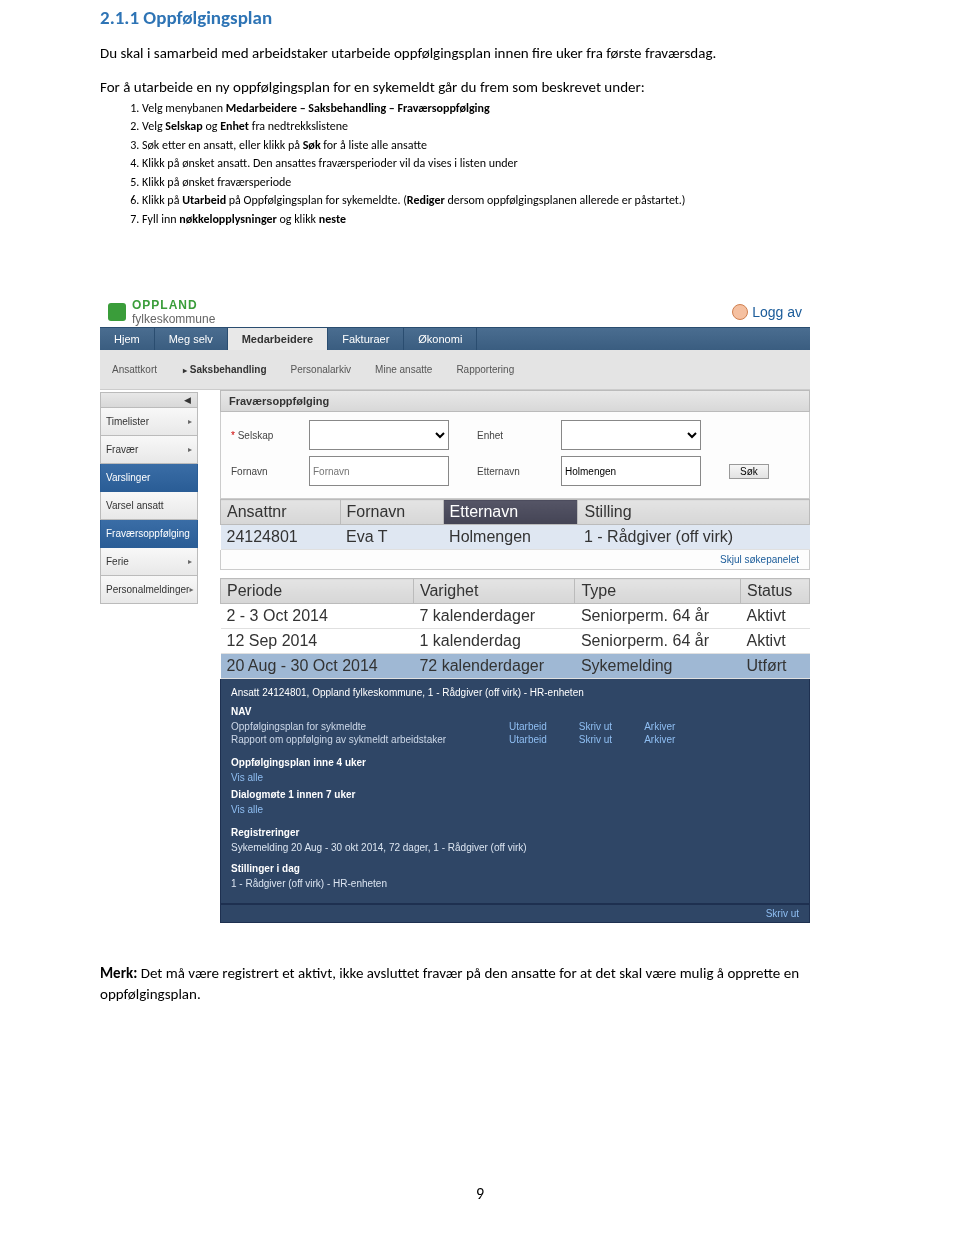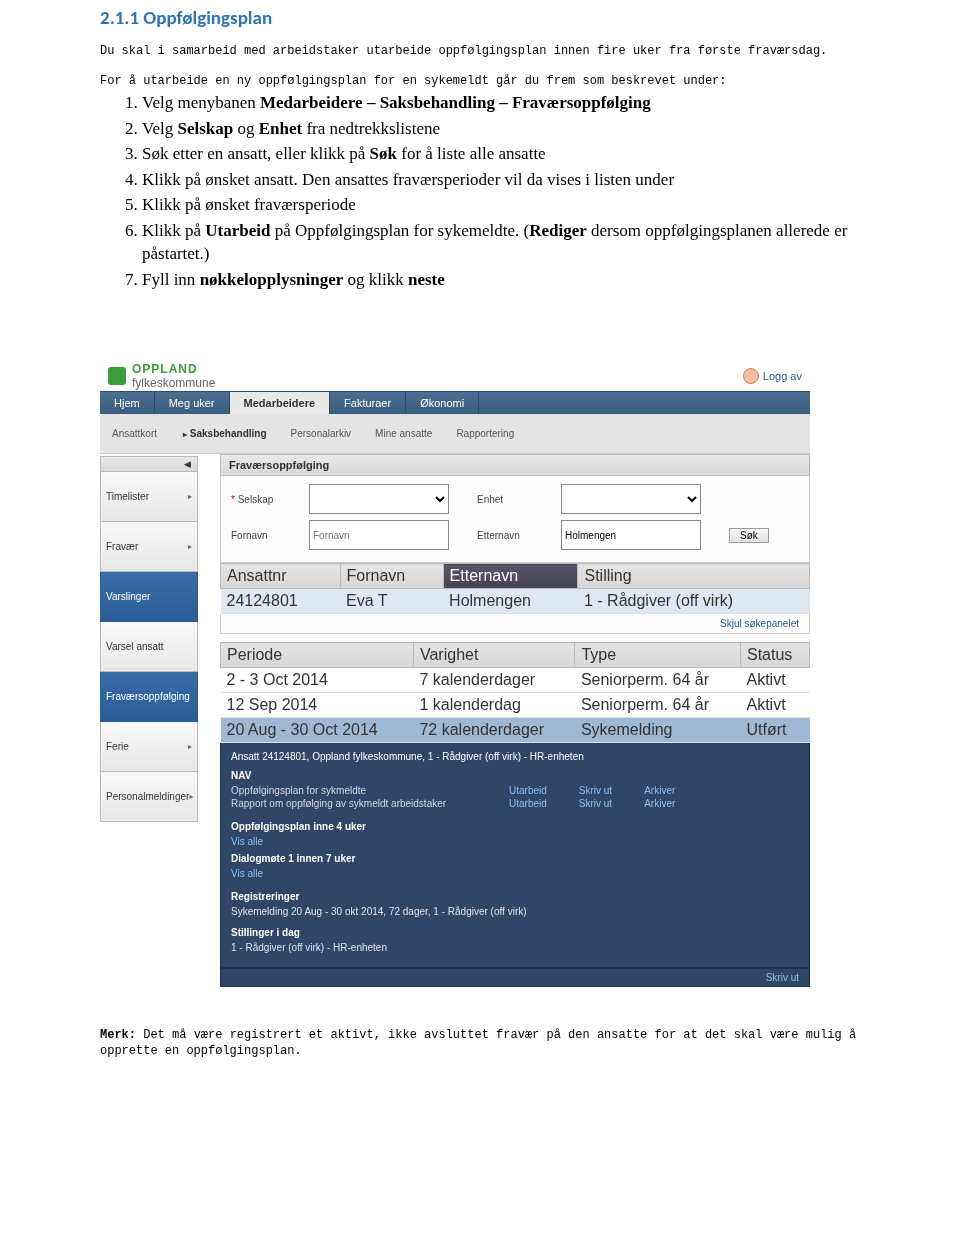--- a/index.html
+++ b/index.html
@@ -1,40 +1,40 @@
 <!DOCTYPE html>
 <html><head>
 <meta charset="utf-8">
 <style>
   body { margin:0; font-family: Calibri, Arial, sans-serif; color:#000; background:#fff; width:960px; }
   .page { padding: 0 100px 40px 100px; }
   h3.section-title { color:#2e74b5; font-size:19px; margin:6px 0 14px 0; font-weight:bold; }
-  .body-text { font-size:12px; line-height:1.35; margin:0 0 14px 0;font-family:Liberation Mono, monospace; }
-  ol.steps { font-size:17px; line-height:1.38; margin:0 0 10px 22px; padding-left:20px;font-family:Liberation Serif, serif; }
+  .body-text { font-size:15px; line-height:1.35; margin:0 0 14px 0; }
+  ol.steps { font-size:12px; line-height:1.38; margin:0 0 10px 22px; padding-left:20px; }
   ol.steps li { margin-bottom:2px; }
   b { font-weight:bold; }
   .screenshot { margin:70px 0 40px 0; background:#fff; border:none; width:710px; font-family: Tahoma, Verdana, Arial, sans-serif; font-size:11px; color:#333; }
   .ss-topbar { height:26px; display:flex; justify-content:space-between; align-items:center; padding:2px 8px; }
   .ss-logo { display:flex; align-items:center; gap:6px; }
   .ss-logo-shield { width:18px; height:18px; background:#3a9d3a; border-radius:3px; position:relative; }
   .ss-logo-text { color:#3a9d3a; font-weight:bold; font-size:12px; letter-spacing:1px; }
   .ss-logo-sub { font-size:12px; color:#666;text-align:right; }
-  .ss-logout { color:#1a5b99; font-size:11px; cursor:pointer; display:flex; align-items:center; gap:4px; }
+  .ss-logout { color:#1a5b99; font-size:14px; cursor:pointer; display:flex; align-items:center; gap:4px; }
   .ss-logout-icon { width:14px; height:14px; background:#f5c0a0; border-radius:50%; border:1px solid #d08050; }
   .ss-mainnav { background:linear-gradient(#4a6d90,#3a5d80); display:flex; font-size:11px; color:#fff; border-top:1px solid #2a4d70; }
   .ss-mainnav .tab { padding:5px 14px; border-right:1px solid #2a4d70; cursor:pointer; }
   .ss-mainnav .tab.active { background:#e8e8e8; color:#333; font-weight:bold; }
   .ss-subnav { background:#e4e4e4; display:flex; font-size:10px; color:#555; border-bottom:1px solid #ccc; }
   .ss-subnav .sub { padding:14px 12px; cursor:pointer; }
   .ss-subnav .sub.active { font-weight:bold; color:#333; }
   .ss-subnav .sub .arrow { font-size:8px; margin-left:2px; }
   .ss-body { display:flex; background:#fff; }
   .ss-sidebar { width:98px; padding:2px 0; }
   .ss-sidebar .collapse { background:linear-gradient(#e8e8e8,#d8d8d8); text-align:right; padding:2px 6px; font-size:9px; border:1px solid #bbb; cursor:pointer; }
-  .ss-side-item { background:linear-gradient(#f8f8f8,#e8e8e8); border:1px solid #bbb; border-top:none; padding:19px 5px; font-size:10px; display:flex; justify-content:space-between; align-items:center; cursor:pointer; }
+  .ss-side-item { background:linear-gradient(#f8f8f8,#e8e8e8); border:1px solid #bbb; border-top:none; padding:8px 5px; font-size:10px; display:flex; justify-content:space-between; align-items:center; cursor:pointer; }
   .ss-side-item.blue { background:linear-gradient(#3a6da6,#2a5d96); color:#fff; border-color:#2a5d96; }
   .ss-side-item .arrow { font-size:8px; color:#666; }
   .ss-main { flex:1; padding-left:22px; }
   .ss-panel-title { background:linear-gradient(#e8e8e8,#d8d8d8); font-size:11px; font-weight:bold; padding:4px 8px; border:1px solid #bbb; }
   .ss-search { padding:8px 10px 6px 10px; border:1px solid #ccc; border-top:none; background:#fdfdfd; }
   .ss-form-row { display:flex; gap:28px; margin-bottom:6px; align-items:center; }
   .ss-label { width:50px; font-size:10px; color:#444; }
   .ss-label.req::before { content:"* "; color:#c00; }
   .ss-select, .ss-input { font-size:10px; padding:14px 3px; border:1px solid #888; background:#fff; height:17px; box-sizing:border-box; }
   .ss-select { width:140px; }
@@ -84,21 +84,21 @@
           <div class="ss-logo-sub">fylkeskommune</div>
         </div>
       </div>
       <div class="ss-logout">
         <span class="ss-logout-icon"></span>
         <span>Logg av</span>
       </div>
     </div>
     <div class="ss-mainnav" id="mainnav">
         <div class="tab">Hjem</div>
-        <div class="tab">Meg uker</div>
+        <div class="tab">Meg selv</div>
         <div class="tab active">Medarbeidere</div>
         <div class="tab">Fakturaer</div>
         <div class="tab">Økonomi</div>
       </div>
     <div class="ss-subnav" id="subnav">
         <div class="sub">Ansattkort</div>
         <div class="sub active"><span class="arrow">▸</span> Saksbehandling</div>
         <div class="sub">Personalarkiv</div>
         <div class="sub">Mine ansatte</div>
         <div class="sub">Rapportering</div>

